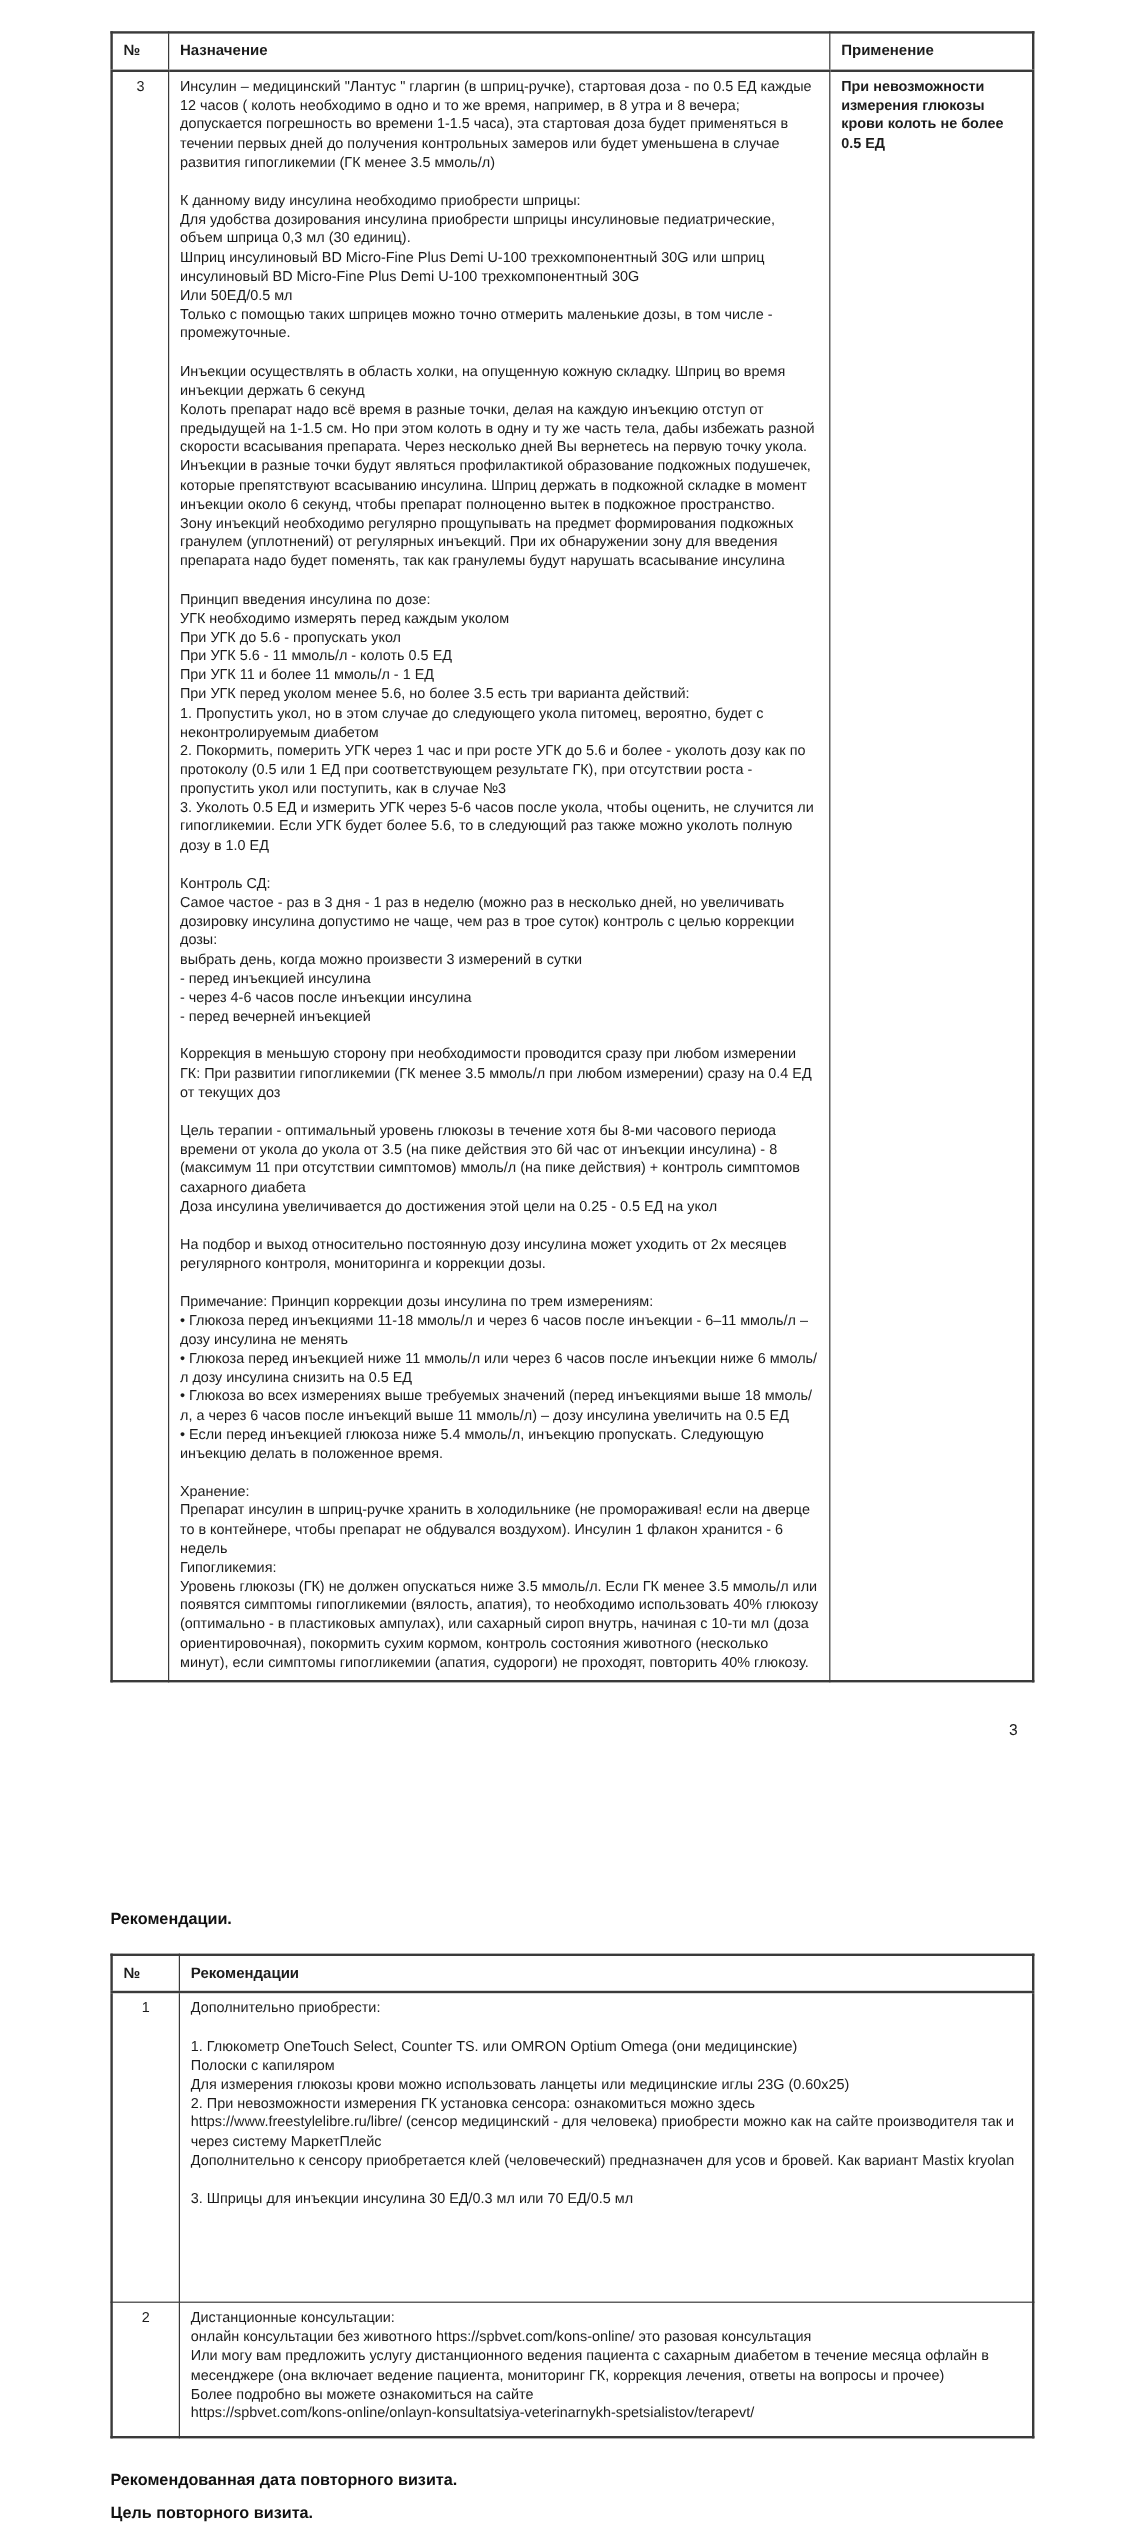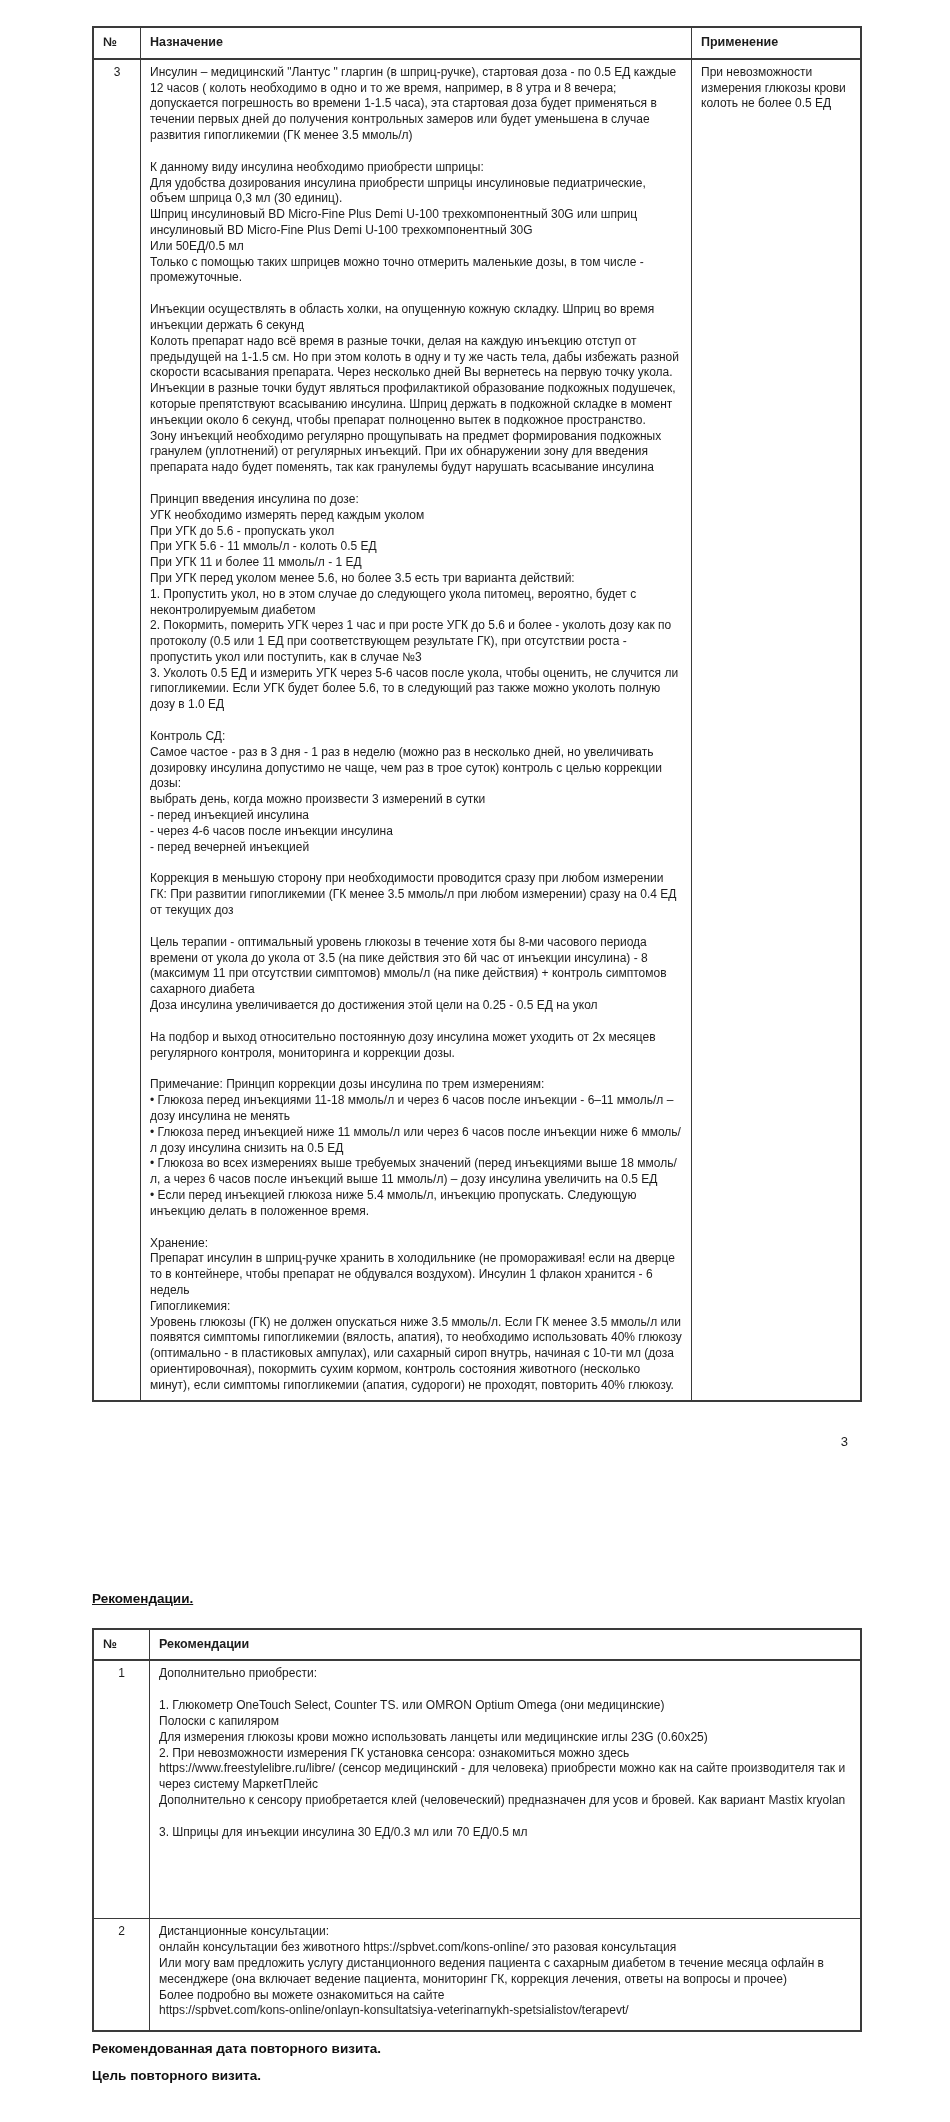--- a/index.html
+++ b/index.html
@@ -38,50 +38,49 @@
   .col-num1 { width: 28px; }
   .col-app  { width: 150px; }
   .col-num2 { width: 37px; }
   th.col-num1, td.cell-num { text-align: center; }
   td.cell-purpose { height: 1132px; }
   td.cell-rec1 { height: 246px; }
   td.cell-rec2 { height: 100px; }
 
   .para { white-space: pre-line; margin: 0 0 16px 0; }
   .para:last-child { margin-bottom: 0; }
-  .cell-app-text { white-space: pre-line; }
+  .cell-app-text { white-space: pre-line; font-weight: bold; }
 
   
   .page-number {
     width: 770px;
     text-align: right;
     padding-right: 14px;
     box-sizing: border-box;
     margin-top: 32px;
     font-size: 13px;
     color: #1c1c1c;
   }
 
   
   .rec-heading {
     margin: 142px 0 0 0;
     font-size: 13.5px;
     font-weight: bold;
     color: #111111;
-    text-decoration: underline;
   }
   .tbl2 { margin-top: 22px; }
   .sec-heading {
     margin-top: 10px;
     font-size: 13.5px;
     font-weight: bold;
     color: #111111;
     line-height: 17px;
   }
-  .sec-heading.first { margin-top: 8px; }
+  .sec-heading.first { margin-top: 26px; }
 </style>
 </head>
 <body>
 
 <div class="page">
 
   <table class="tbl tbl1">
     <thead>
       <tr>
         <th class="col-num1">№</th>

